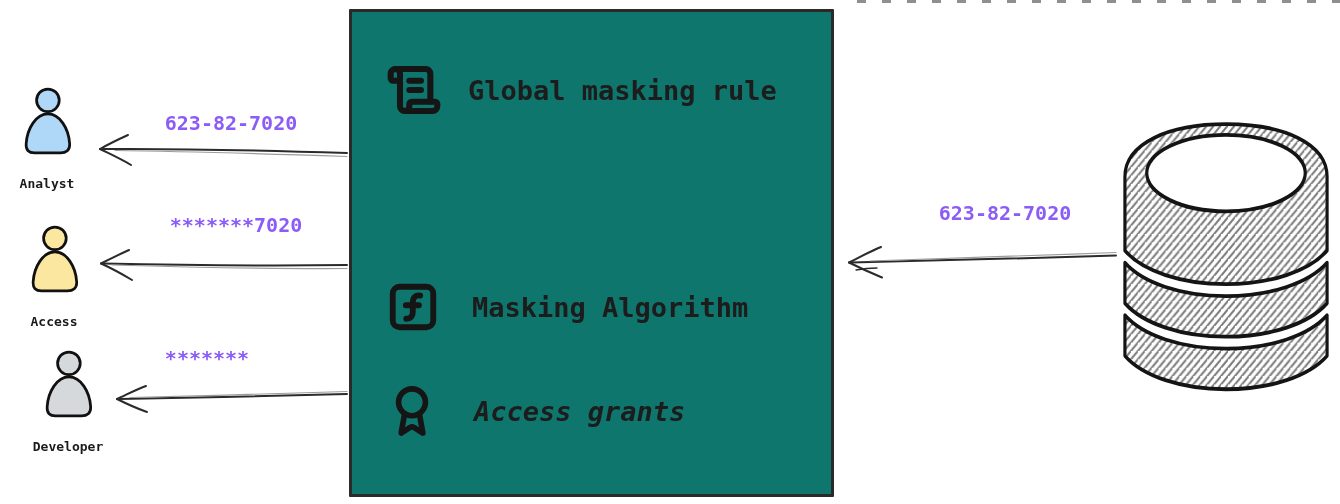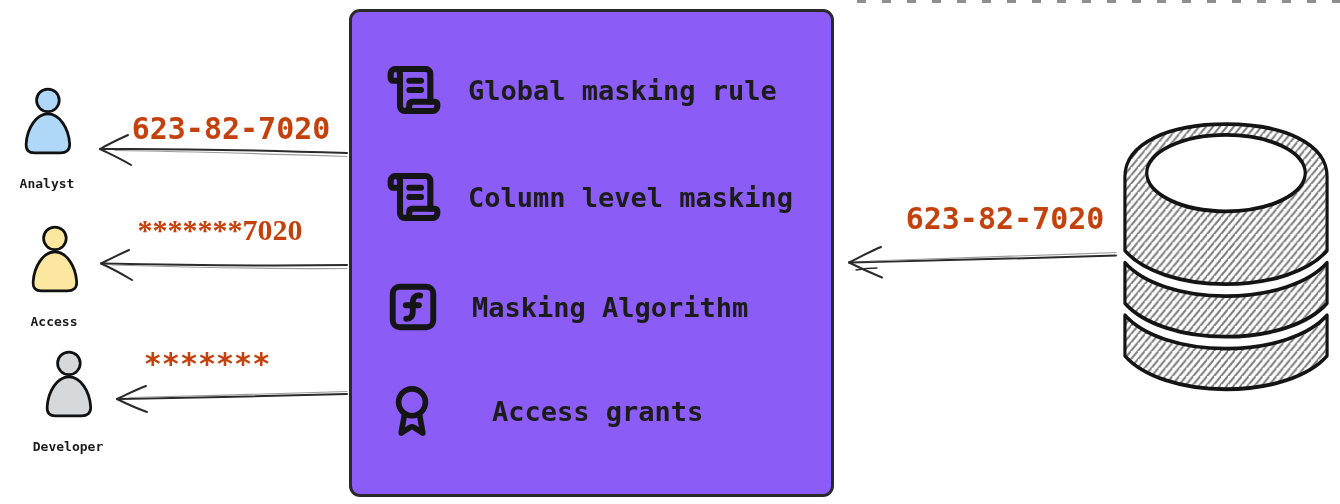--- a/index.html
+++ b/index.html
@@ -13,27 +13,27 @@
   .person{position:absolute;width:116px;display:flex;flex-direction:column;align-items:center;}
   .person svg{display:block;}
   .person .plabel{font-size:13px;font-weight:700;margin-top:16px;letter-spacing:0;white-space:nowrap;}
   .fill-analyst{fill:#aed7f8;}
   .fill-support{fill:#fbe7a0;}
   .fill-developer{fill:#d6d9dc;}
 
   
   .val{
     position:absolute;transform:translateX(-50%);
-    font-size:30px;font-weight:700;color:#c2410c;white-space:nowrap;
+    font-size:20px;font-weight:700;color:#8b5cf6;white-space:nowrap;
   }
 
   
   .mask-box{
     position:absolute;left:349px;top:9px;width:485px;height:488px;
-    background:#8b5cf6;border:3px solid #2a2a2a;box-sizing:border-box;border-radius:11px;
+    background:#0f766e;border:3px solid #2a2a2a;box-sizing:border-box;border-radius:1px;
   }
   .box-row{position:absolute;left:34px;display:flex;align-items:center;gap:26px;height:58px;}
   .box-row .blabel{font-size:27px;font-weight:600;color:#1c1c1c;white-space:nowrap;}
   .box-row svg{flex:0 0 auto;display:block;}
   .r1{top:49px;}
   .r2{top:156px;}
   .r3{top:266px;justify-content:flex-end;}
   .r4{top:370px;}
 
   .db{position:absolute;left:1117px;top:117px;}
@@ -92,61 +92,52 @@
 
   <div class="person" style="left:10px;top:349px;">
     <svg width="58" height="74" viewBox="0 0 64 78">
       <circle cx="33" cy="14" r="12.5" class="fill-developer" stroke="#111" stroke-width="3"></circle>
       <path d="M33,29 C46,29 56,45 57,62 C57.5,69 53,72 47,72 L18,72 C12,72 8.5,69 9,62 C10,45 20,29 33,29 Z" class="fill-developer" stroke="#111" stroke-width="3" stroke-linejoin="round"></path>
     </svg>
     <div class="plabel">Developer</div>
   </div>
 
   <div class="val" style="left:231px;top:111px;">623-82-7020</div>
-  <div class="val" style="left:220px;top:213px;font-family:Liberation Serif, serif;">*******7020</div>
+  <div class="val" style="left:236px;top:213px;">*******7020</div>
   <div class="val" style="left:207px;top:346px;">*******</div>
   <div class="val" style="left:1005px;top:201px;">623-82-7020</div>
 
   <div class="mask-box">
 
     <div class="box-row r1">
       <svg width="56" height="56" viewBox="0 0 24 24" fill="none" stroke="#151515" stroke-width="2.6" stroke-linecap="round" stroke-linejoin="round">
         <path d="M15 12h-5"></path>
           <path d="M15 8h-5"></path>
           <path d="M19 17V5a2 2 0 0 0-2-2H4"></path>
         <path d="M8 21h12a2 2 0 0 0 2-2v-1a1 1 0 0 0-1-1H11a1 1 0 0 0-1 1v1a2 2 0 1 1-4 0V5a2 2 0 1 0-4 0v2a1 1 0 0 0 1 1h3"></path>
       </svg>
       <span class="blabel">Global masking rule</span>
     </div>
 
-    <div class="box-row r2">
-      <svg width="56" height="56" viewBox="0 0 24 24" fill="none" stroke="#151515" stroke-width="2.6" stroke-linecap="round" stroke-linejoin="round">
-        <path d="M15 12h-5"></path>
-          <path d="M15 8h-5"></path>
-          <path d="M19 17V5a2 2 0 0 0-2-2H4"></path>
-        <path d="M8 21h12a2 2 0 0 0 2-2v-1a1 1 0 0 0-1-1H11a1 1 0 0 0-1 1v1a2 2 0 1 1-4 0V5a2 2 0 1 0-4 0v2a1 1 0 0 0 1 1h3"></path>
-      </svg>
-      <span class="blabel">Column level masking</span>
-    </div>
 
     <div class="box-row r3">
       <svg width="54" height="54" viewBox="0 0 24 24" fill="none" stroke="#151515" stroke-width="2.6" stroke-linecap="round" stroke-linejoin="round">
         <rect x="3" y="3" width="18" height="18" rx="3"></rect>
         <path d="M9 17.2c2 0 2.9-1 2.9-2.9V10c0-2.1 1.1-3.4 3.3-3.1"></path>
         <path d="M8.8 11.2h5.8"></path>
       </svg>
       <span class="blabel" style="margin-left:6px;">Masking Algorithm</span>
     </div>
 
     <div class="box-row r4">
       <svg width="52" height="58" viewBox="0 0 24 26" fill="none" stroke="#151515" stroke-width="2.6" stroke-linecap="round" stroke-linejoin="round">
         <circle cx="12" cy="9" r="6.2"></circle>
         <path d="M15.4 14.3 L17 23.2 L12.9 20.6 a1.6 1.6 0 0 0-1.8 0 L7 23.2 L8.6 14.3"></path>
       </svg>
-      <span class="blabel" style="margin-left:28px;">Access grants</span>
+      <span class="blabel" style="margin-left:10px;font-style:italic;">Access grants</span>
     </div>
 
   </div>
 
   <svg class="db" width="218" height="277" viewBox="0 0 220 232" preserveAspectRatio="none">
     <defs>
       <pattern id="hatch" patternUnits="userSpaceOnUse" width="7" height="7">
         <path d="M-1,8 L8,-1" stroke="#7b7b7b" stroke-width="1.9"></path>
         <path d="M3,11 L11,3" stroke="#7b7b7b" stroke-width="1.9"></path>
       </pattern>

